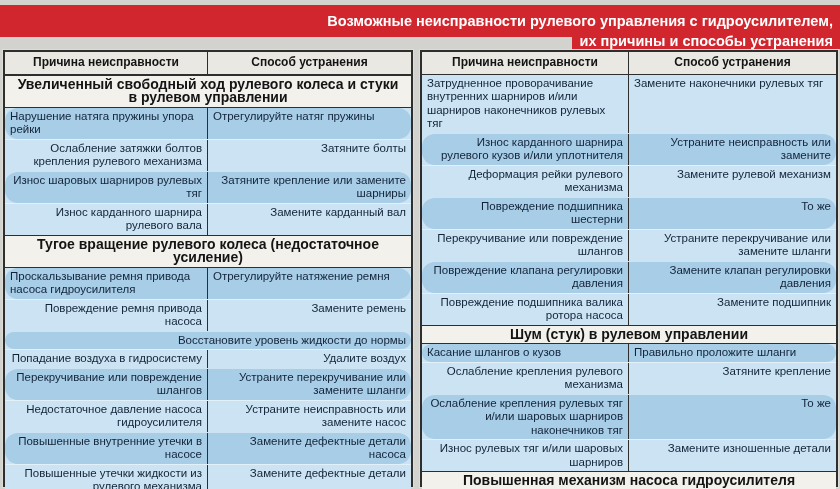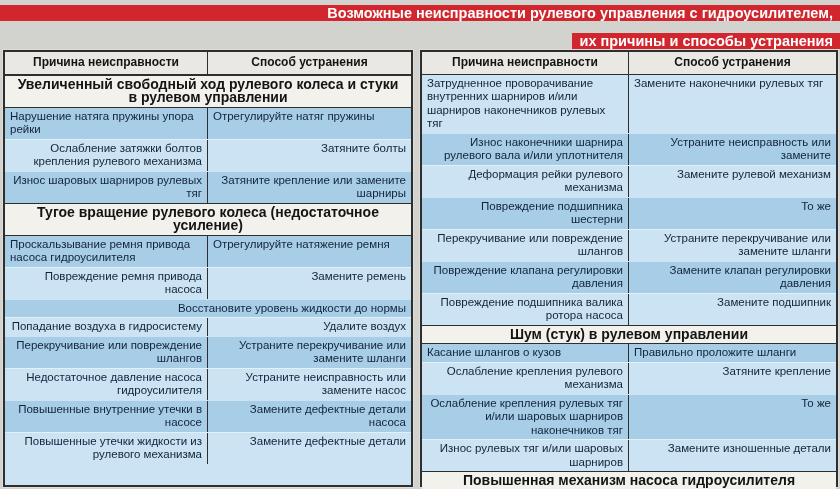--- a/index.html
+++ b/index.html
@@ -8,21 +8,21 @@
     background:#d2d2ce;
     font-family:"Liberation Sans", sans-serif;
   }
   :root {
     --red:#d2262e; --page-bg:#d2d2ce; --border:#2e2e2e;
     --hdr-bg:#e9e8e3; --sec-bg:#f2f1ec;
     --row-dark:#a7cde7; --row-light:#cbe3f2;
     --text-dark:#122339; --text-head:#141414;
   }
   .banner-l1 {
-    position:absolute; top:5px; left:0; width:840px; height:16px;
+    position:absolute; top:5px; left:0; width:840px; height:32px;
     background:var(--red); box-sizing:border-box;
     display:flex; align-items:center; justify-content:flex-end; padding-right:7px;
   }
   .banner-l2 {
     position:absolute; top:33px; right:0; height:16px;
     background:var(--red); display:flex; align-items:center; padding:0 7px;
   }
   .banner-l1 span, .banner-l2 span {
     color:#ffffff; font-weight:bold; font-size:14.5px; white-space:nowrap;
   }
@@ -44,21 +44,21 @@
   .col-header .hc { flex:1 1 50%; text-align:center; padding:4px 2px; box-sizing:border-box; }
   .col-header .hc:first-child { border-right:1px solid var(--border); }
   .sec-header {
     flex:0 0 auto; background:var(--sec-bg);
     border-top:1px solid var(--border); border-bottom:1px solid var(--border);
     font-weight:bold; font-size:14px; color:var(--text-head);
     text-align:center; padding:2px 12px;
   }
   .row { display:flex; flex:0 0 auto; }
   .row + .row { border-top:1px solid rgba(255,255,255,0.45);text-align:right; }
-  .row.dark  { background:var(--row-dark); }
+  .row.dark  { background:var(--row-dark);border-radius:13px; }
   .row.light { background:var(--row-light); }
   .row .cell { flex:1 1 50%; padding:2px 5px; box-sizing:border-box; }
   .row .cell.cause { border-right:1px solid var(--border); }
 </style>
 </head>
 <body>
 
 <div class="banner-l1">
   <span>Возможные неисправности рулевого управления с гидроусилителем,</span>
 </div>
@@ -76,20 +76,24 @@
       <div class="cell cause">Нарушение натяга пружины упора рейки</div>
       <div class="cell remedy">Отрегулируйте натяг пружины</div>
     </div>
     <div class="row light">
       <div class="cell cause">Ослабление затяжки болтов крепления рулевого механизма</div>
       <div class="cell remedy">Затяните болты</div>
     </div>
     <div class="row dark">
       <div class="cell cause">Износ шаровых шарниров рулевых тяг</div>
       <div class="cell remedy">Затяните крепление или замените шарниры</div>
+    </div>
+    <div class="row light">
+      <div class="cell cause">Износ карданного шарнира рулевого вала</div>
+      <div class="cell remedy">Замените карданный вал</div>
     </div>
     <div class="sec-header">Тугое вращение рулевого колеса (недостаточное усиление)</div>
     <div class="row dark">
       <div class="cell cause">Проскальзывание ремня привода насоса гидроусилителя</div>
       <div class="cell remedy">Отрегулируйте натяжение ремня</div>
     </div>
     <div class="row light">
       <div class="cell cause">Повреждение ремня привода насоса</div>
       <div class="cell remedy">Замените ремень</div>
     </div>
@@ -121,21 +125,21 @@
 <div class="ftable" id="table-right">
   <div class="col-header">
     <div class="hc">Причина неисправности</div>
     <div class="hc">Способ устранения</div>
   </div>
 <div class="row light">
       <div class="cell cause">Затрудненное проворачивание внутренних шарниров и/или шарниров наконечников рулевых тяг</div>
       <div class="cell remedy">Замените наконечники рулевых тяг</div>
     </div>
     <div class="row dark">
-      <div class="cell cause">Износ наконечники шарнира рулевого вала и/или уплотнителя</div>
+      <div class="cell cause">Износ карданного шарнира рулевого кузов и/или уплотнителя</div>
       <div class="cell remedy">Устраните неисправность или замените</div>
     </div>
     <div class="row light">
       <div class="cell cause">Деформация рейки рулевого механизма</div>
       <div class="cell remedy">Замените рулевой механизм</div>
     </div>
     <div class="row dark">
       <div class="cell cause">Повреждение подшипника шестерни</div>
       <div class="cell remedy">То же</div>
     </div>

